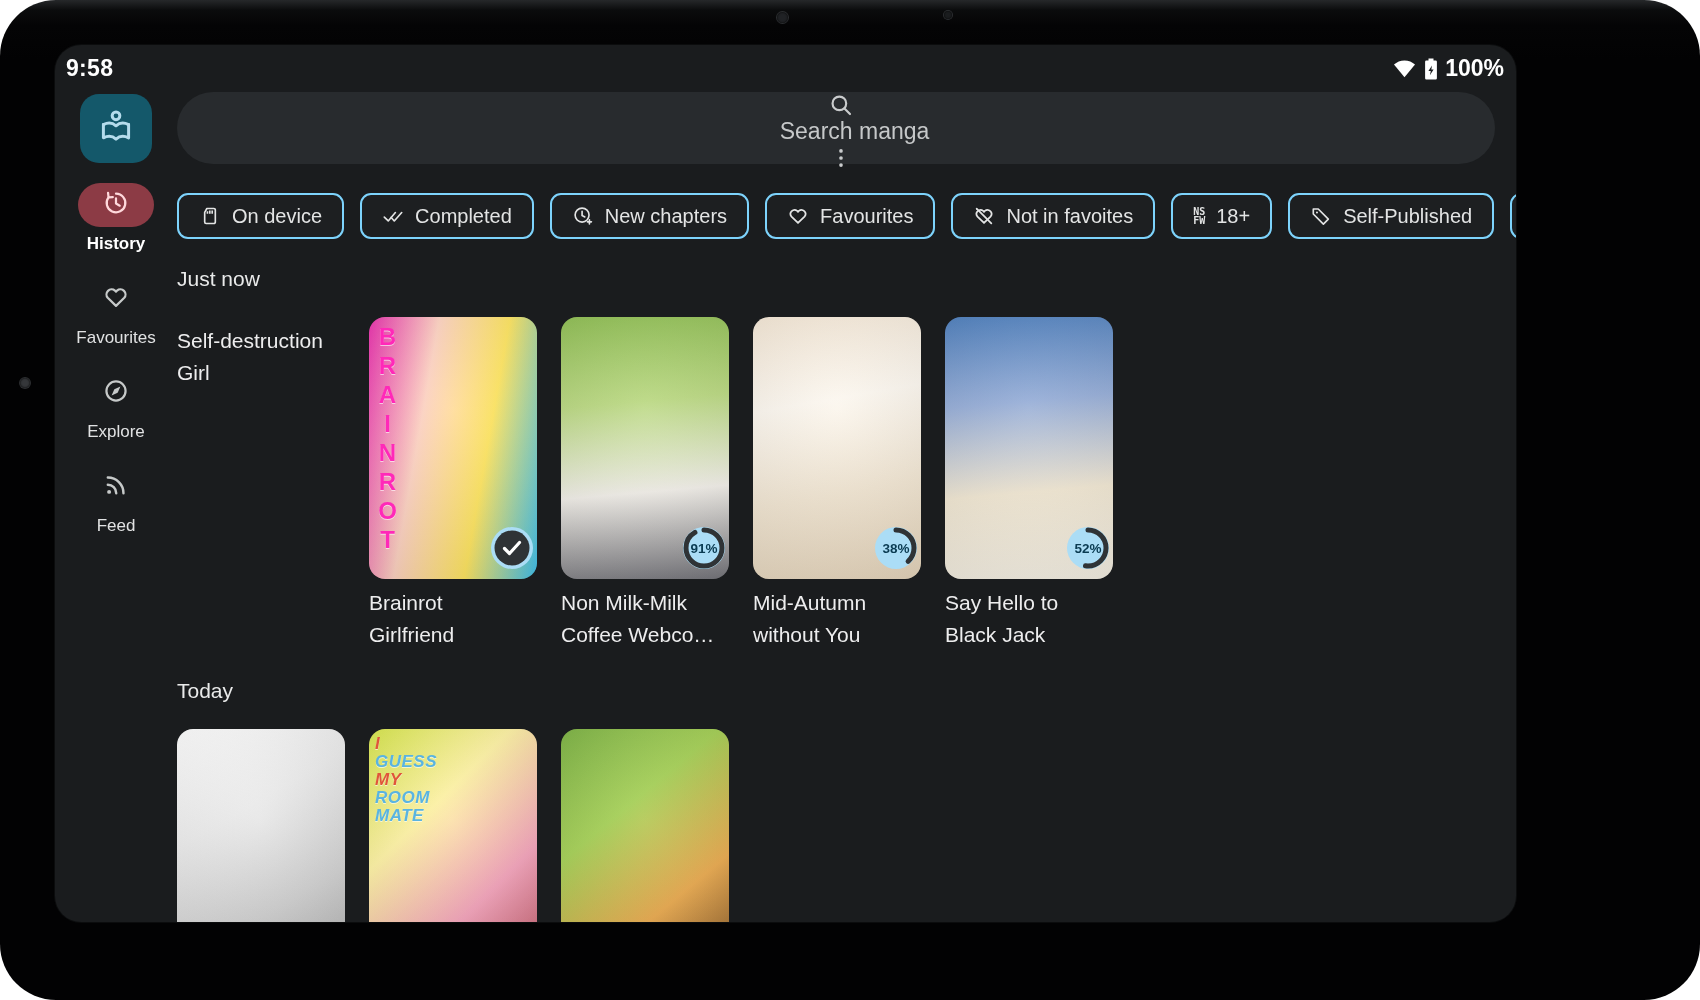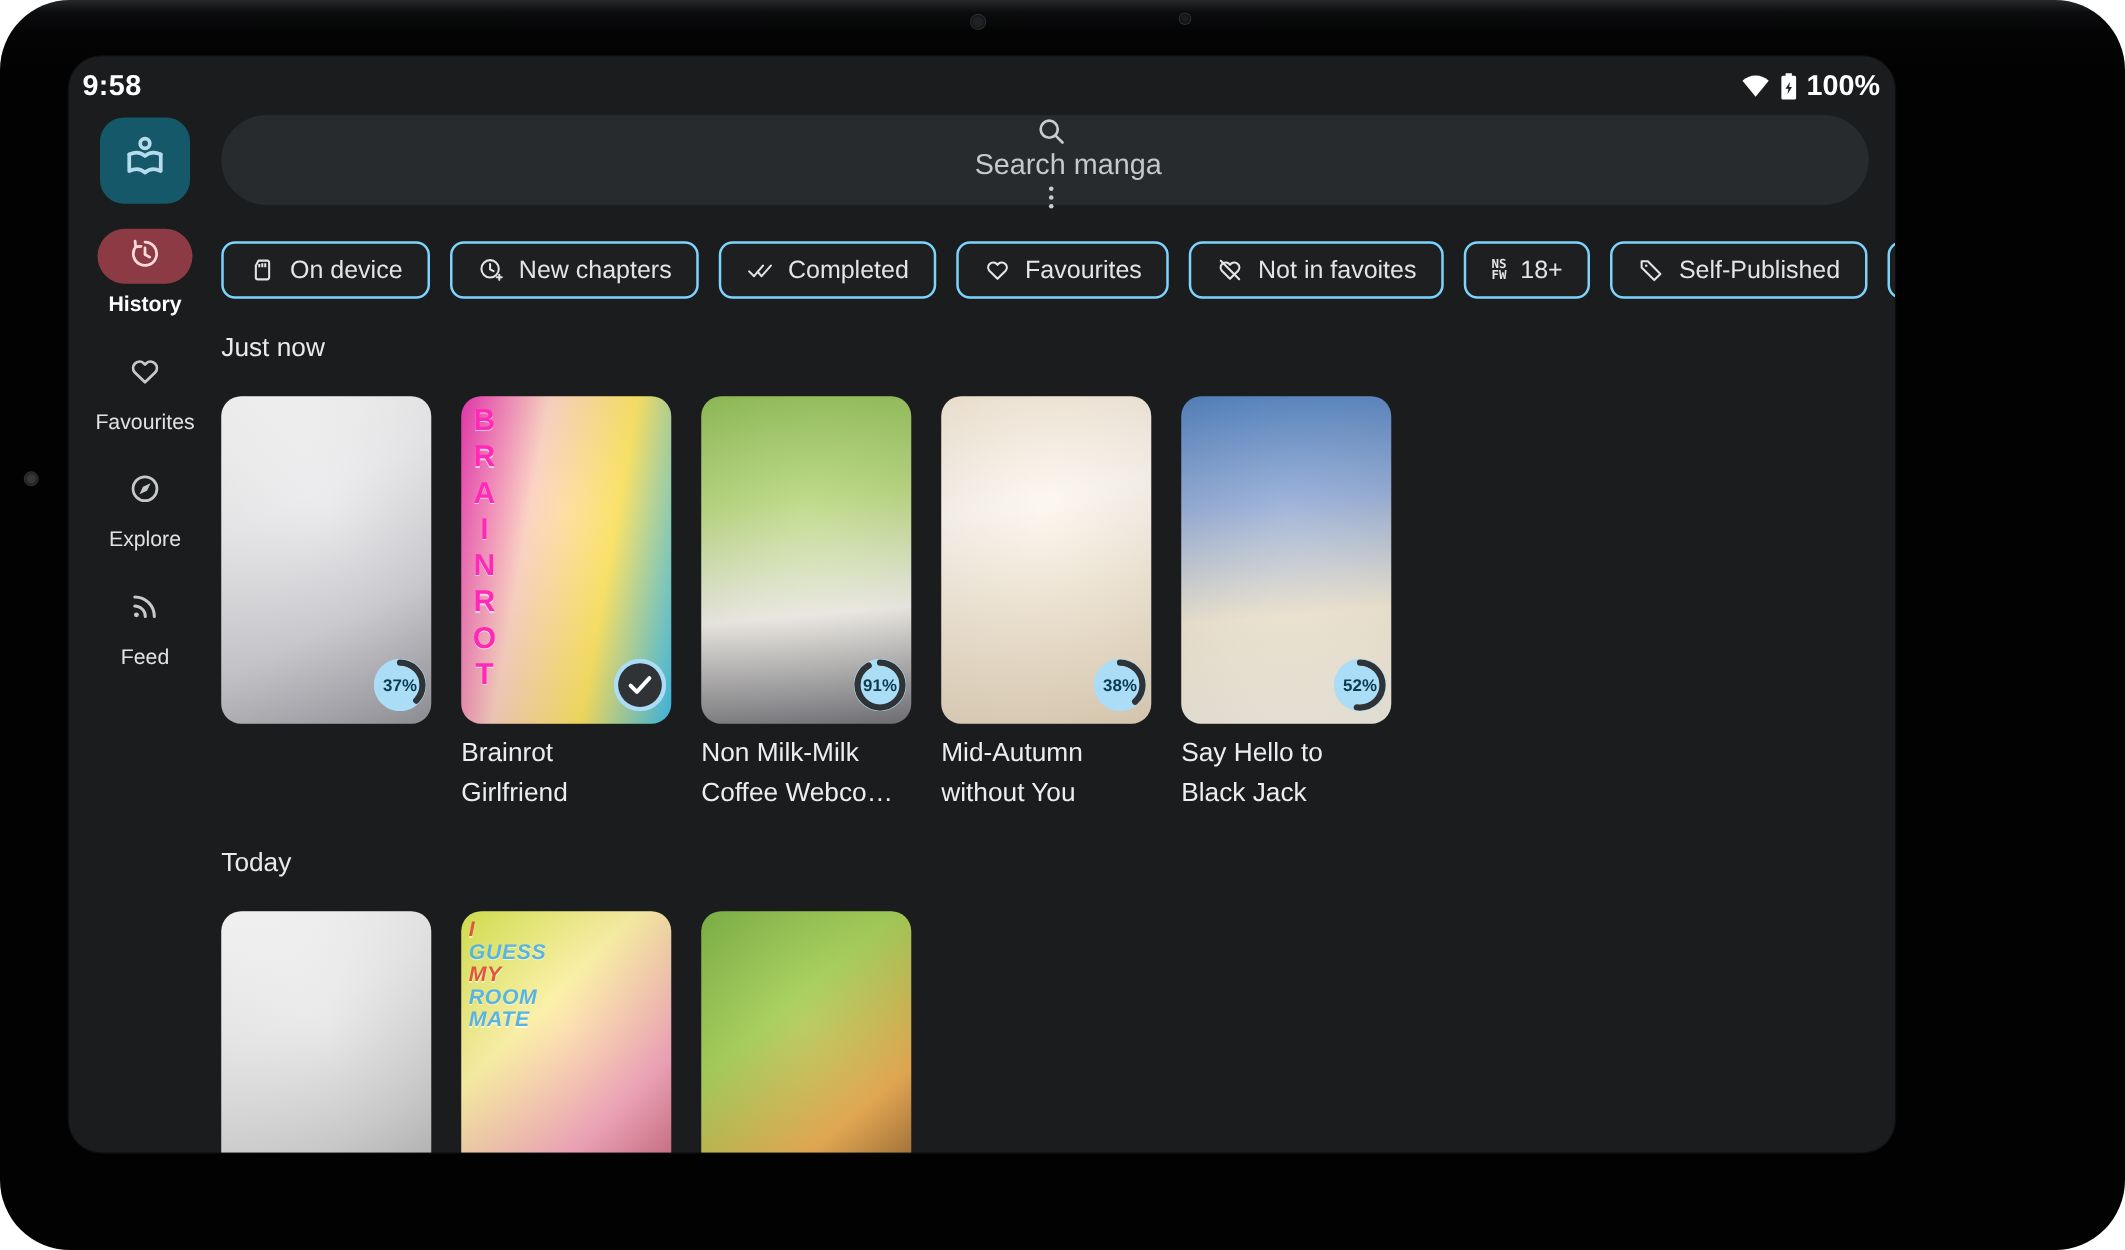--- a/index.html
+++ b/index.html
@@ -206,40 +206,40 @@
                   <path d="M8.6 3.8h7.6A1.6 1.6 0 0 1 17.8 5.4v13.2a1.6 1.6 0 0 1-1.6 1.6H7.8a1.6 1.6 0 0 1-1.6-1.6V8z"></path>
                   <line x1="9.2" y1="6.8" x2="9.2" y2="9.6"></line>
                   <line x1="11.8" y1="6" x2="11.8" y2="9.6"></line>
                   <line x1="14.4" y1="6" x2="14.4" y2="9.6"></line>
                 </svg>
               </span>
     <span class="chip-label">On device</span>
   </div>
             <div class="chip">
               <span class="icon">
+                <svg viewBox="0 0 24 24" fill="none" stroke="currentColor" stroke-width="1.8" stroke-linecap="round" stroke-linejoin="round">
+                  <polyline points="2.5,13.2 6.8,17.4 14.6,8.2"></polyline>
+                  <polyline points="10,13.6 13.4,17.4 21.5,8.2"></polyline>
+                </svg>
+              </span>
+    <span class="chip-label">Completed</span>
+  </div>
+            <div class="chip">
+              <span class="icon">
                 <svg viewBox="0 0 24 24" fill="none" stroke="currentColor" stroke-width="1.8" stroke-linecap="round">
                   <circle cx="11" cy="11" r="7.6"></circle>
                   <polyline points="11,6.8 11,11.4 14,13"></polyline>
                   <line x1="16.8" y1="18.4" x2="21.2" y2="18.4"></line>
                   <line x1="19" y1="16.2" x2="19" y2="20.6"></line>
                 </svg>
               </span>
     <span class="chip-label">New chapters</span>
   </div>
             <div class="chip">
               <span class="icon">
-                <svg viewBox="0 0 24 24" fill="none" stroke="currentColor" stroke-width="1.8" stroke-linecap="round" stroke-linejoin="round">
-                  <polyline points="2.5,13.2 6.8,17.4 14.6,8.2"></polyline>
-                  <polyline points="10,13.6 13.4,17.4 21.5,8.2"></polyline>
-                </svg>
-              </span>
-    <span class="chip-label">Completed</span>
-  </div>
-            <div class="chip">
-              <span class="icon">
                 <svg viewBox="0 0 24 24" fill="none" stroke="currentColor" stroke-width="1.9" stroke-linecap="round" stroke-linejoin="round">
                   <path d="M12 19.6l-7.1-6.9a4.4 4.4 0 0 1 6.2-6.2l.9.9.9-.9a4.4 4.4 0 0 1 6.2 6.2z"></path>
                 </svg>
               </span>
     <span class="chip-label">Favourites</span>
   </div>
             <div class="chip">
               <span class="icon">
                 <svg viewBox="0 0 24 24" fill="none" stroke="currentColor" stroke-width="1.9" stroke-linecap="round" stroke-linejoin="round">
                   <path d="M12 19.6l-7.1-6.9a4.4 4.4 0 0 1 6.2-6.2l.9.9.9-.9a4.4 4.4 0 0 1 6.2 6.2z"></path>
@@ -266,28 +266,23 @@
             <div class="chip partial">
     <span class="chip-label"></span>
   </div>
           </div>
 
         <div id="history-content">
             <section class="history-section">
     <h2 class="section-title">Just now</h2>
     <div class="card-row">
                 <div class="manga-card">
-    <div class="cover" title="black-and-white sketch of a blushing long-haired girl" style="background: linear-gradient(155deg, rgb(251, 251, 251) 0%, rgb(236, 236, 238) 33%, rgb(207, 207, 212) 66%, rgb(151, 151, 158) 100%);">
-                    <div class="badge">
-                      <svg viewBox="0 0 42 42">
-                        <circle cx="21" cy="21" r="21" fill="#ABDDF6"></circle>
-                        <circle cx="21" cy="21" r="18" fill="none" stroke="#2F3336" stroke-width="5" stroke-linecap="round" stroke-dasharray="41.8 113.1" transform="rotate(-90 21 21)"></circle>
-                      </svg>
-                      <span class="badge-text" style="color:#0A3B52">37%</span>
-                    </div>
+    <div class="card-title">
+                    <span>Self-destruction</span>
+                    <span>Girl</span>
                   </div>
   </div>
                 <div class="manga-card">
     <div class="cover" title="vibrant pink, yellow and cyan cover with winking blonde girl" style="background: linear-gradient(100deg, rgb(236, 47, 174) 0%, rgb(255, 211, 194) 33%, rgb(255, 229, 94) 66%, rgb(62, 193, 239) 100%);">
                     <div class="cover-text vertical">
                       <span class="ct-line" style="color: rgb(255, 41, 184);">BRAINROT</span>
                     </div>
                     <div class="badge">
                       <svg viewBox="0 0 42 42">
                         <circle cx="21" cy="21" r="21" fill="#ABDDF6"></circle>

